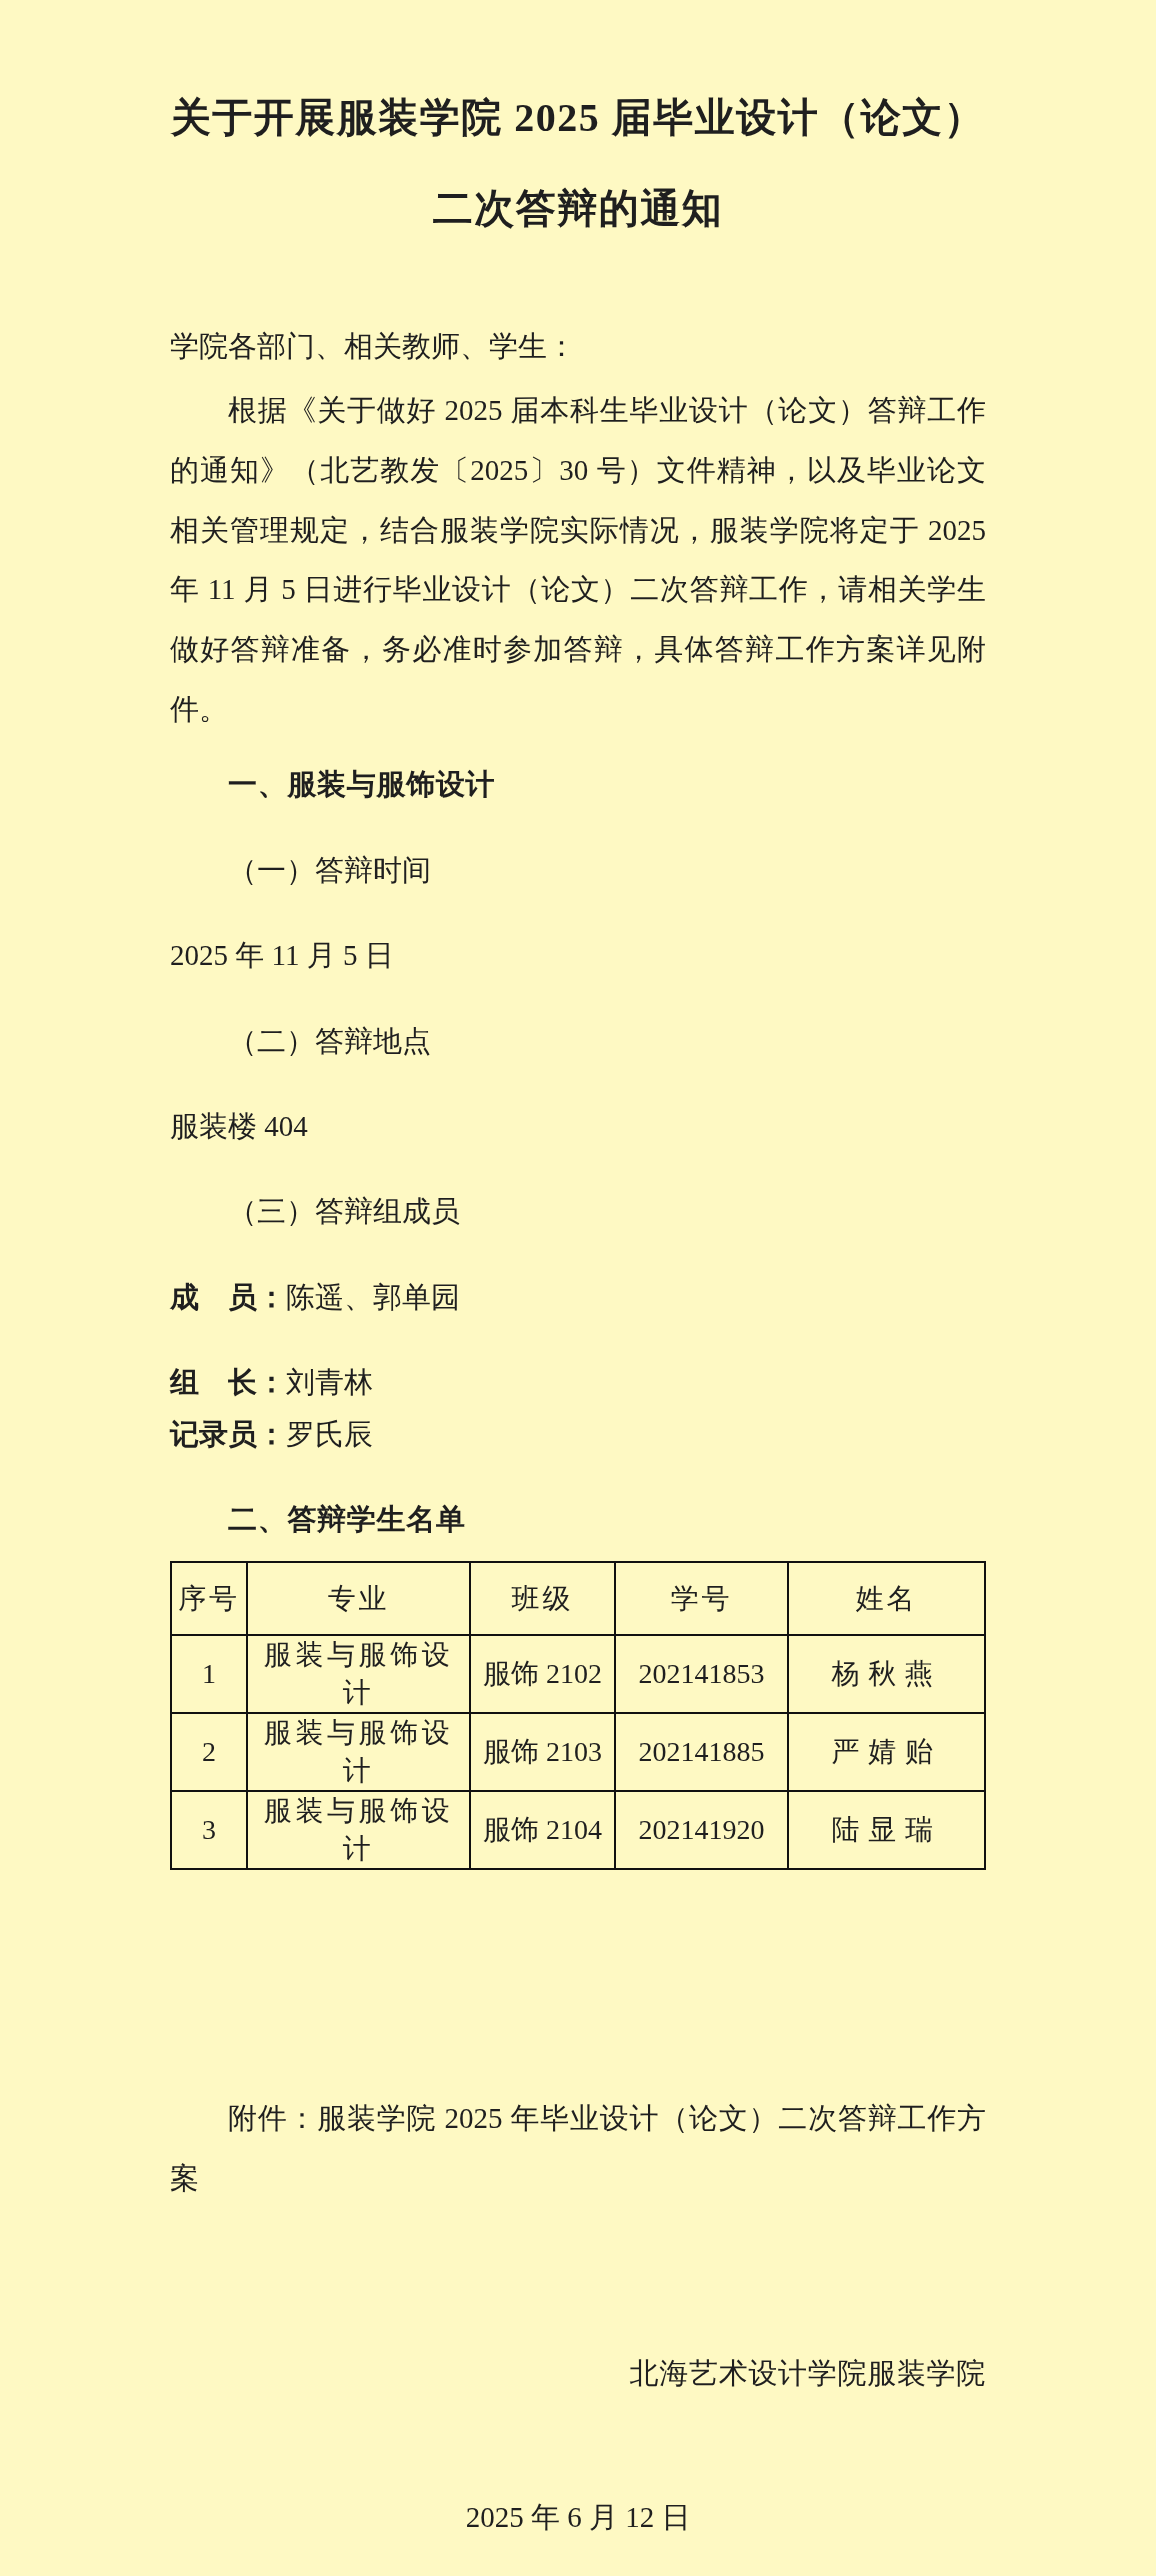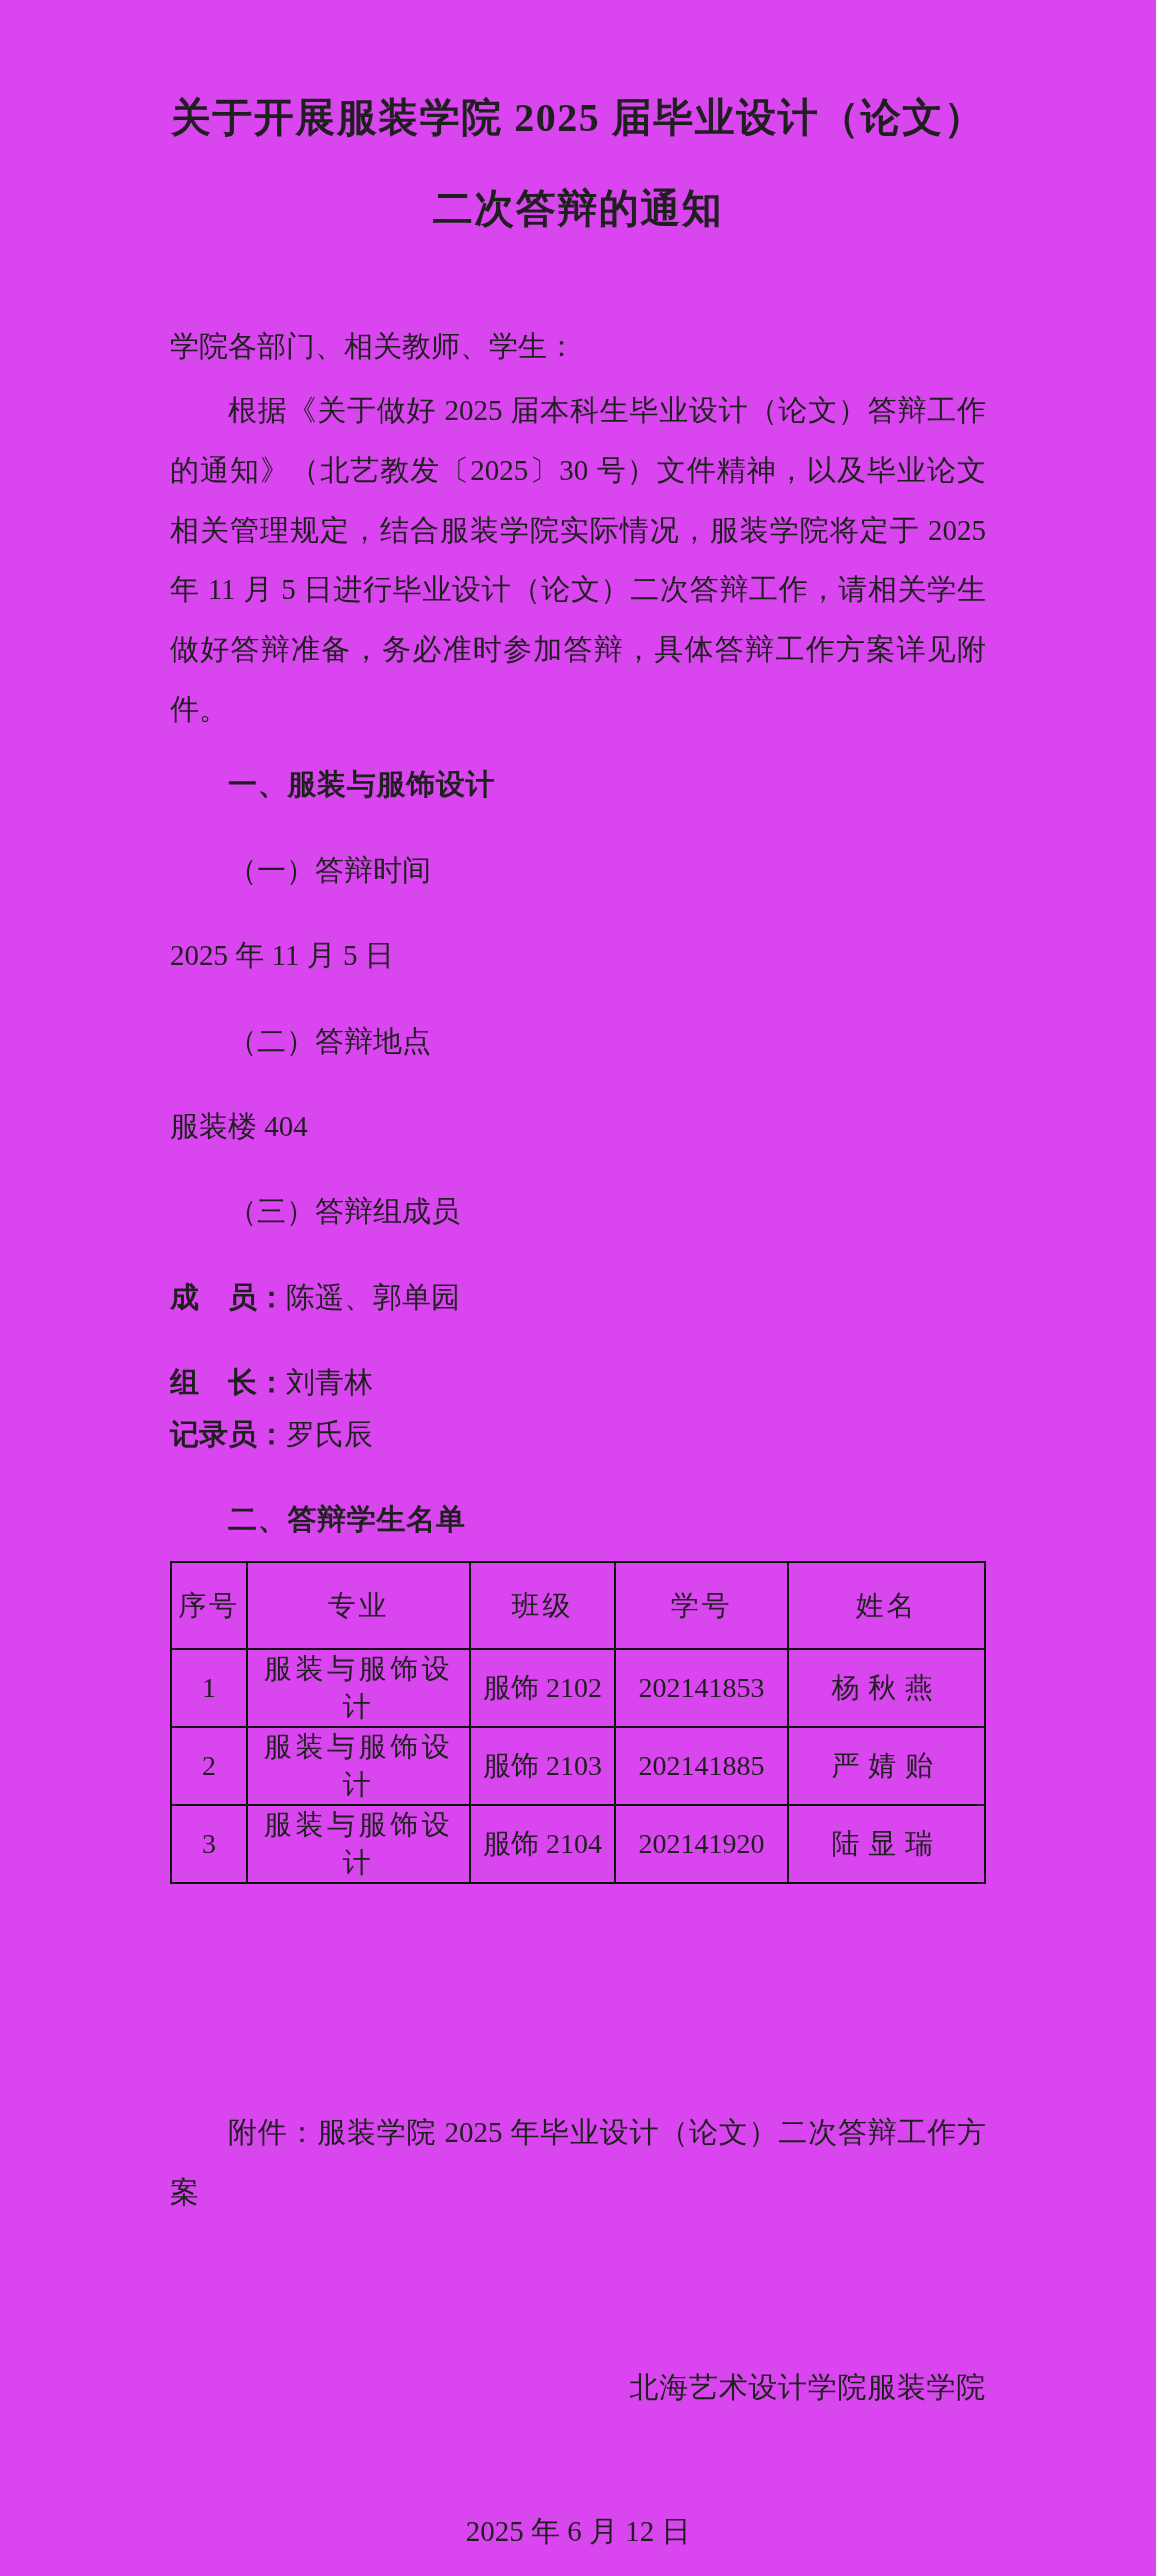--- a/index.html
+++ b/index.html
@@ -2,21 +2,21 @@
 <html style="font-size:11.7px"><head>
 <meta charset="utf-8">
 <style>
   * { margin: 0; padding: 0; box-sizing: border-box; }
   html, body { background: #e8e8e8; }
   .page {
     position: relative;
     width: 1156px;
     height: 2576px;
     margin: 0 auto;
-    background: #d946ef;
+    background: #fef9c3;
     color: #1f1f1f;
     font-family: "Liberation Serif", "DejaVu Serif", serif;
     padding: 95px 170px 14.6px 170px;
     overflow: hidden;
   }
   .title {
     text-align: center;
     font-size: 40px;
     font-weight: bold;
     letter-spacing: 1.5px;
@@ -54,21 +54,21 @@
     table-layout: fixed;
     font-size: 28px;
   }
   .roster-table td, .roster-table th {
     border: 2.2px solid #111111;
     text-align: center;
     vertical-align: middle;
     font-weight: normal;
     overflow: hidden;
   }
-  .roster-table thead th { height: 87px; letter-spacing: 2.9px; margin-left: 45px; }
+  .roster-table thead th { height: 73px; letter-spacing: 2.9px; margin-left: 45px; }
   .roster-table tbody td { height: 76px; }
   .cell-spread { letter-spacing: 3.6px; }
   .cell-name { letter-spacing: 8.7px; }
   .attachment {
     margin-top: 219px;
     line-height: 2.05;
     text-align: justify;
     text-indent: 2em;
   }
   .signature {

